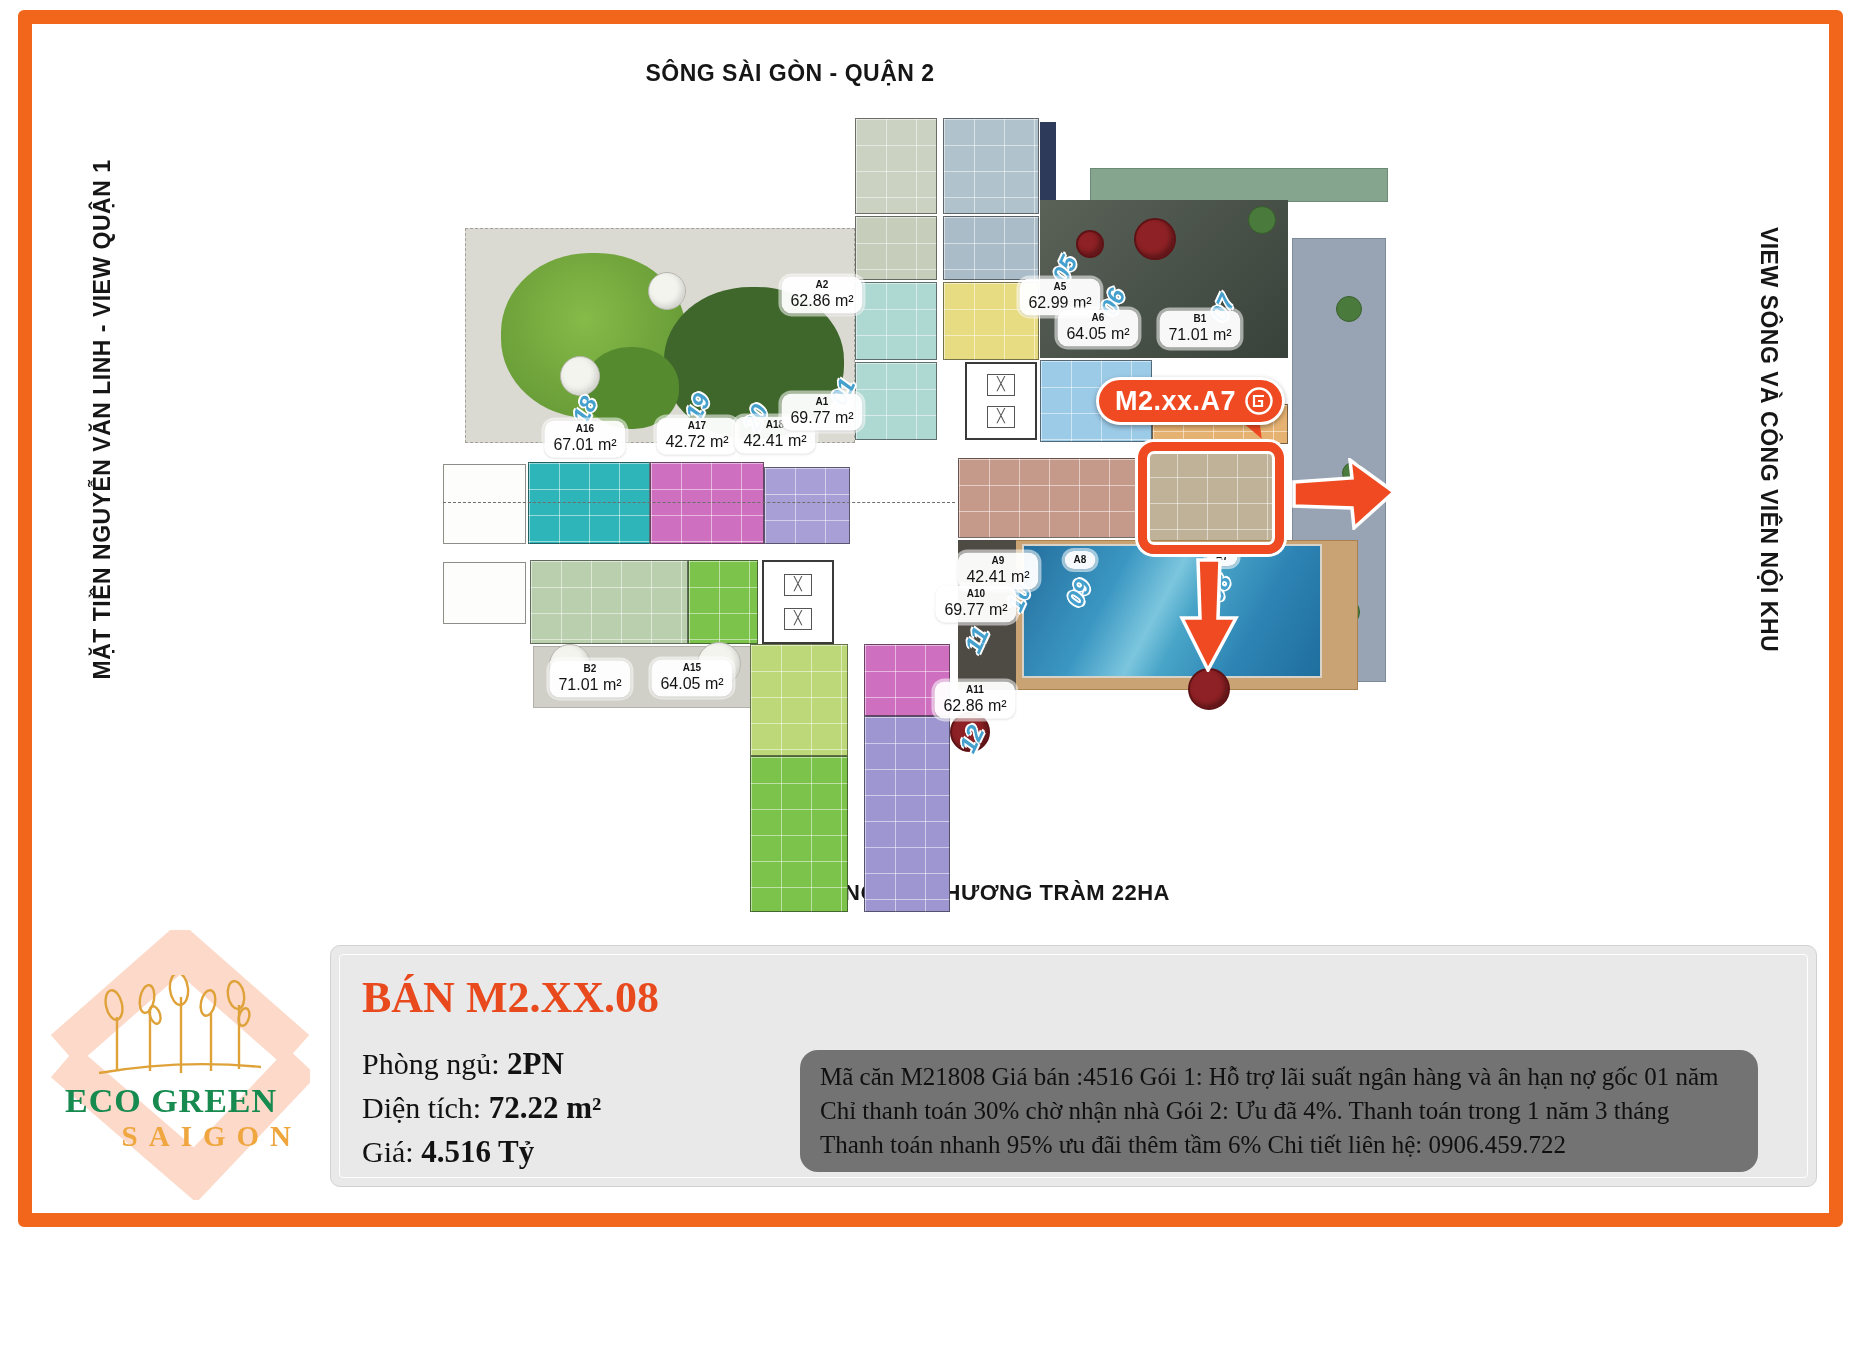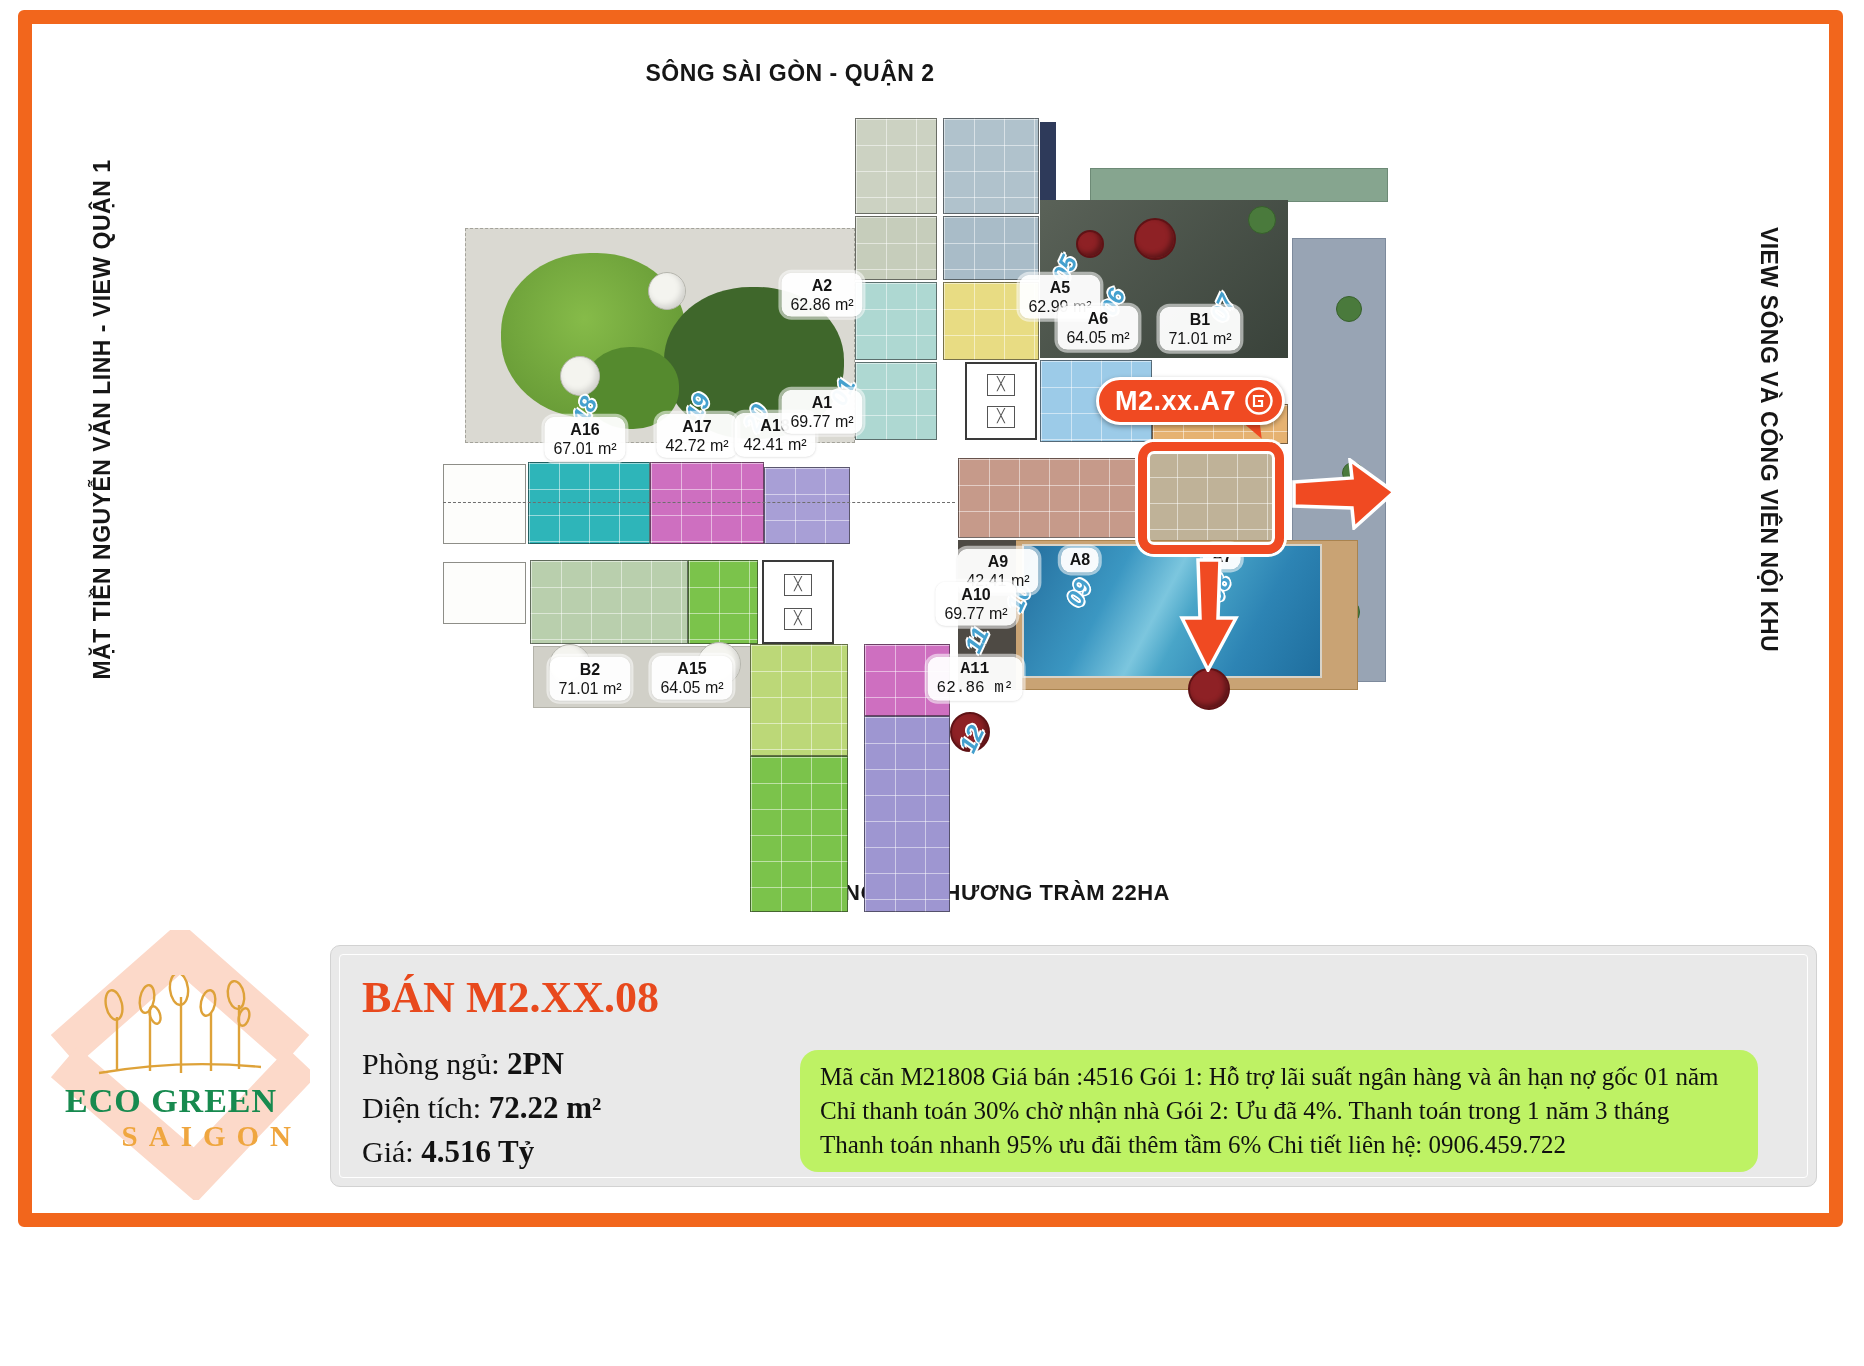--- a/index.html
+++ b/index.html
@@ -40,21 +40,21 @@
              font-size:13px;line-height:18px;text-align:center;}
   .dashline{position:absolute;border-top:1.5px dashed #6e6e6e;}
   .outline-unit{position:absolute;background:#fdfdfb;border:1.5px solid #8e8e88;box-sizing:border-box;}
   
   .pool{left:1022px;top:544px;width:300px;height:134px;border:2px solid #d8d3c8;box-sizing:border-box;
         background:linear-gradient(118deg,#256f9e 0%,#3b97c2 30%,#7cc6de 46%,#49a5c8 55%,#2d84b4 75%,#1f6e9e 100%);}
   
   .pill{position:absolute;transform:translate(-50%,-50%);background:rgba(255,255,255,.96);
         border-radius:10px;padding:3px 9px;text-align:center;line-height:1.2;color:#141414;
         box-shadow:0 0 0 3px rgba(255,255,255,.55),0 1px 2px rgba(0,0,0,.2);white-space:nowrap;z-index:6;}
-  .pill b{display:block;font-size:16px;}
+  .pill b{display:block;font-size:10px;}
   .pill span{display:block;font-size:16px;}
   
   .fnum{position:absolute;transform:translate(-50%,-50%) rotate(-65deg);color:var(--bluenum);
         font-weight:bold;font-style:italic;font-size:24px;z-index:5;
         text-shadow:-2px 0 #fff,2px 0 #fff,0 -2px #fff,0 2px #fff,-1px -1px #fff,1px 1px #fff;}
   
   .hl-box{left:1138px;top:442px;width:146px;height:112px;border:9px solid var(--badge);
           border-radius:16px;box-sizing:border-box;z-index:7;
           box-shadow:0 0 0 3px #fff,inset 0 0 0 3px #fff;}
   .hl-badge{left:1096px;top:377px;height:42px;background:var(--badge);border:3px solid #fff;
@@ -66,21 +66,21 @@
               transform:rotate(-18deg);z-index:7;}
   
   .panel{left:330px;top:945px;width:1487px;height:242px;background:#e9e9e9;
          border:1px solid #d2d2d2;border-radius:10px;box-sizing:border-box;}
   .panel:after{content:"";position:absolute;inset:8px;border:1px solid #fff;border-radius:4px;
                pointer-events:none;}
   .listing-title{left:362px;top:972px;font-family:"Liberation Serif",serif;font-weight:bold;
                  font-size:44px;color:var(--title);}
   .detail{position:absolute;left:362px;font-family:"Liberation Serif",serif;font-size:30px;color:#121212;}
   .detail b{font-size:31px;margin-top:16px;}
-  .desc-box{left:800px;top:1050px;width:958px;background:#bef264;border-radius:18px;
+  .desc-box{left:800px;top:1050px;width:958px;background:#737373;border-radius:18px;
             padding:10px 20px;box-sizing:border-box;font-family:"Liberation Serif",serif;
             font-size:25px;line-height:1.36;color:#101010;}
   
   .logo-line1{left:40px;top:1082px;width:262px;text-align:center;font-family:"Liberation Serif",serif;
               font-weight:bold;font-size:34px;color:var(--green);letter-spacing:1px;}
   .logo-line2{left:40px;top:1120px;width:262px;text-align:right;font-family:"Liberation Serif",serif;
               font-weight:bold;font-size:29px;color:var(--gold);letter-spacing:11px;text-indent:11px;}
 </style>
 </head>
 <body>
@@ -215,21 +215,21 @@
       <div class="pill" style="left: 976px; top: 604px;">
         <b>A10</b>
         <span>69.77 m²</span>
       </div>
       <div class="pill" style="left: 1080px; top: 560px;">
         <b>A8</b>
       </div>
       <div class="pill" style="left: 1222px; top: 557px;">
         <b>A7</b>
       </div>
-      <div class="pill" style="left: 975px; top: 679px; font-family: Liberation Mono, monospace;">
+      <div class="pill" style="left: 975px; top: 700px;">
         <b>A11</b>
         <span>62.86 m²</span>
       </div>
       <div class="pill" style="left: 590px; top: 679px;">
         <b>B2</b>
         <span>71.01 m²</span>
       </div>
       <div class="pill" style="left: 692px; top: 678px;">
         <b>A15</b>
         <span>64.05 m²</span>

